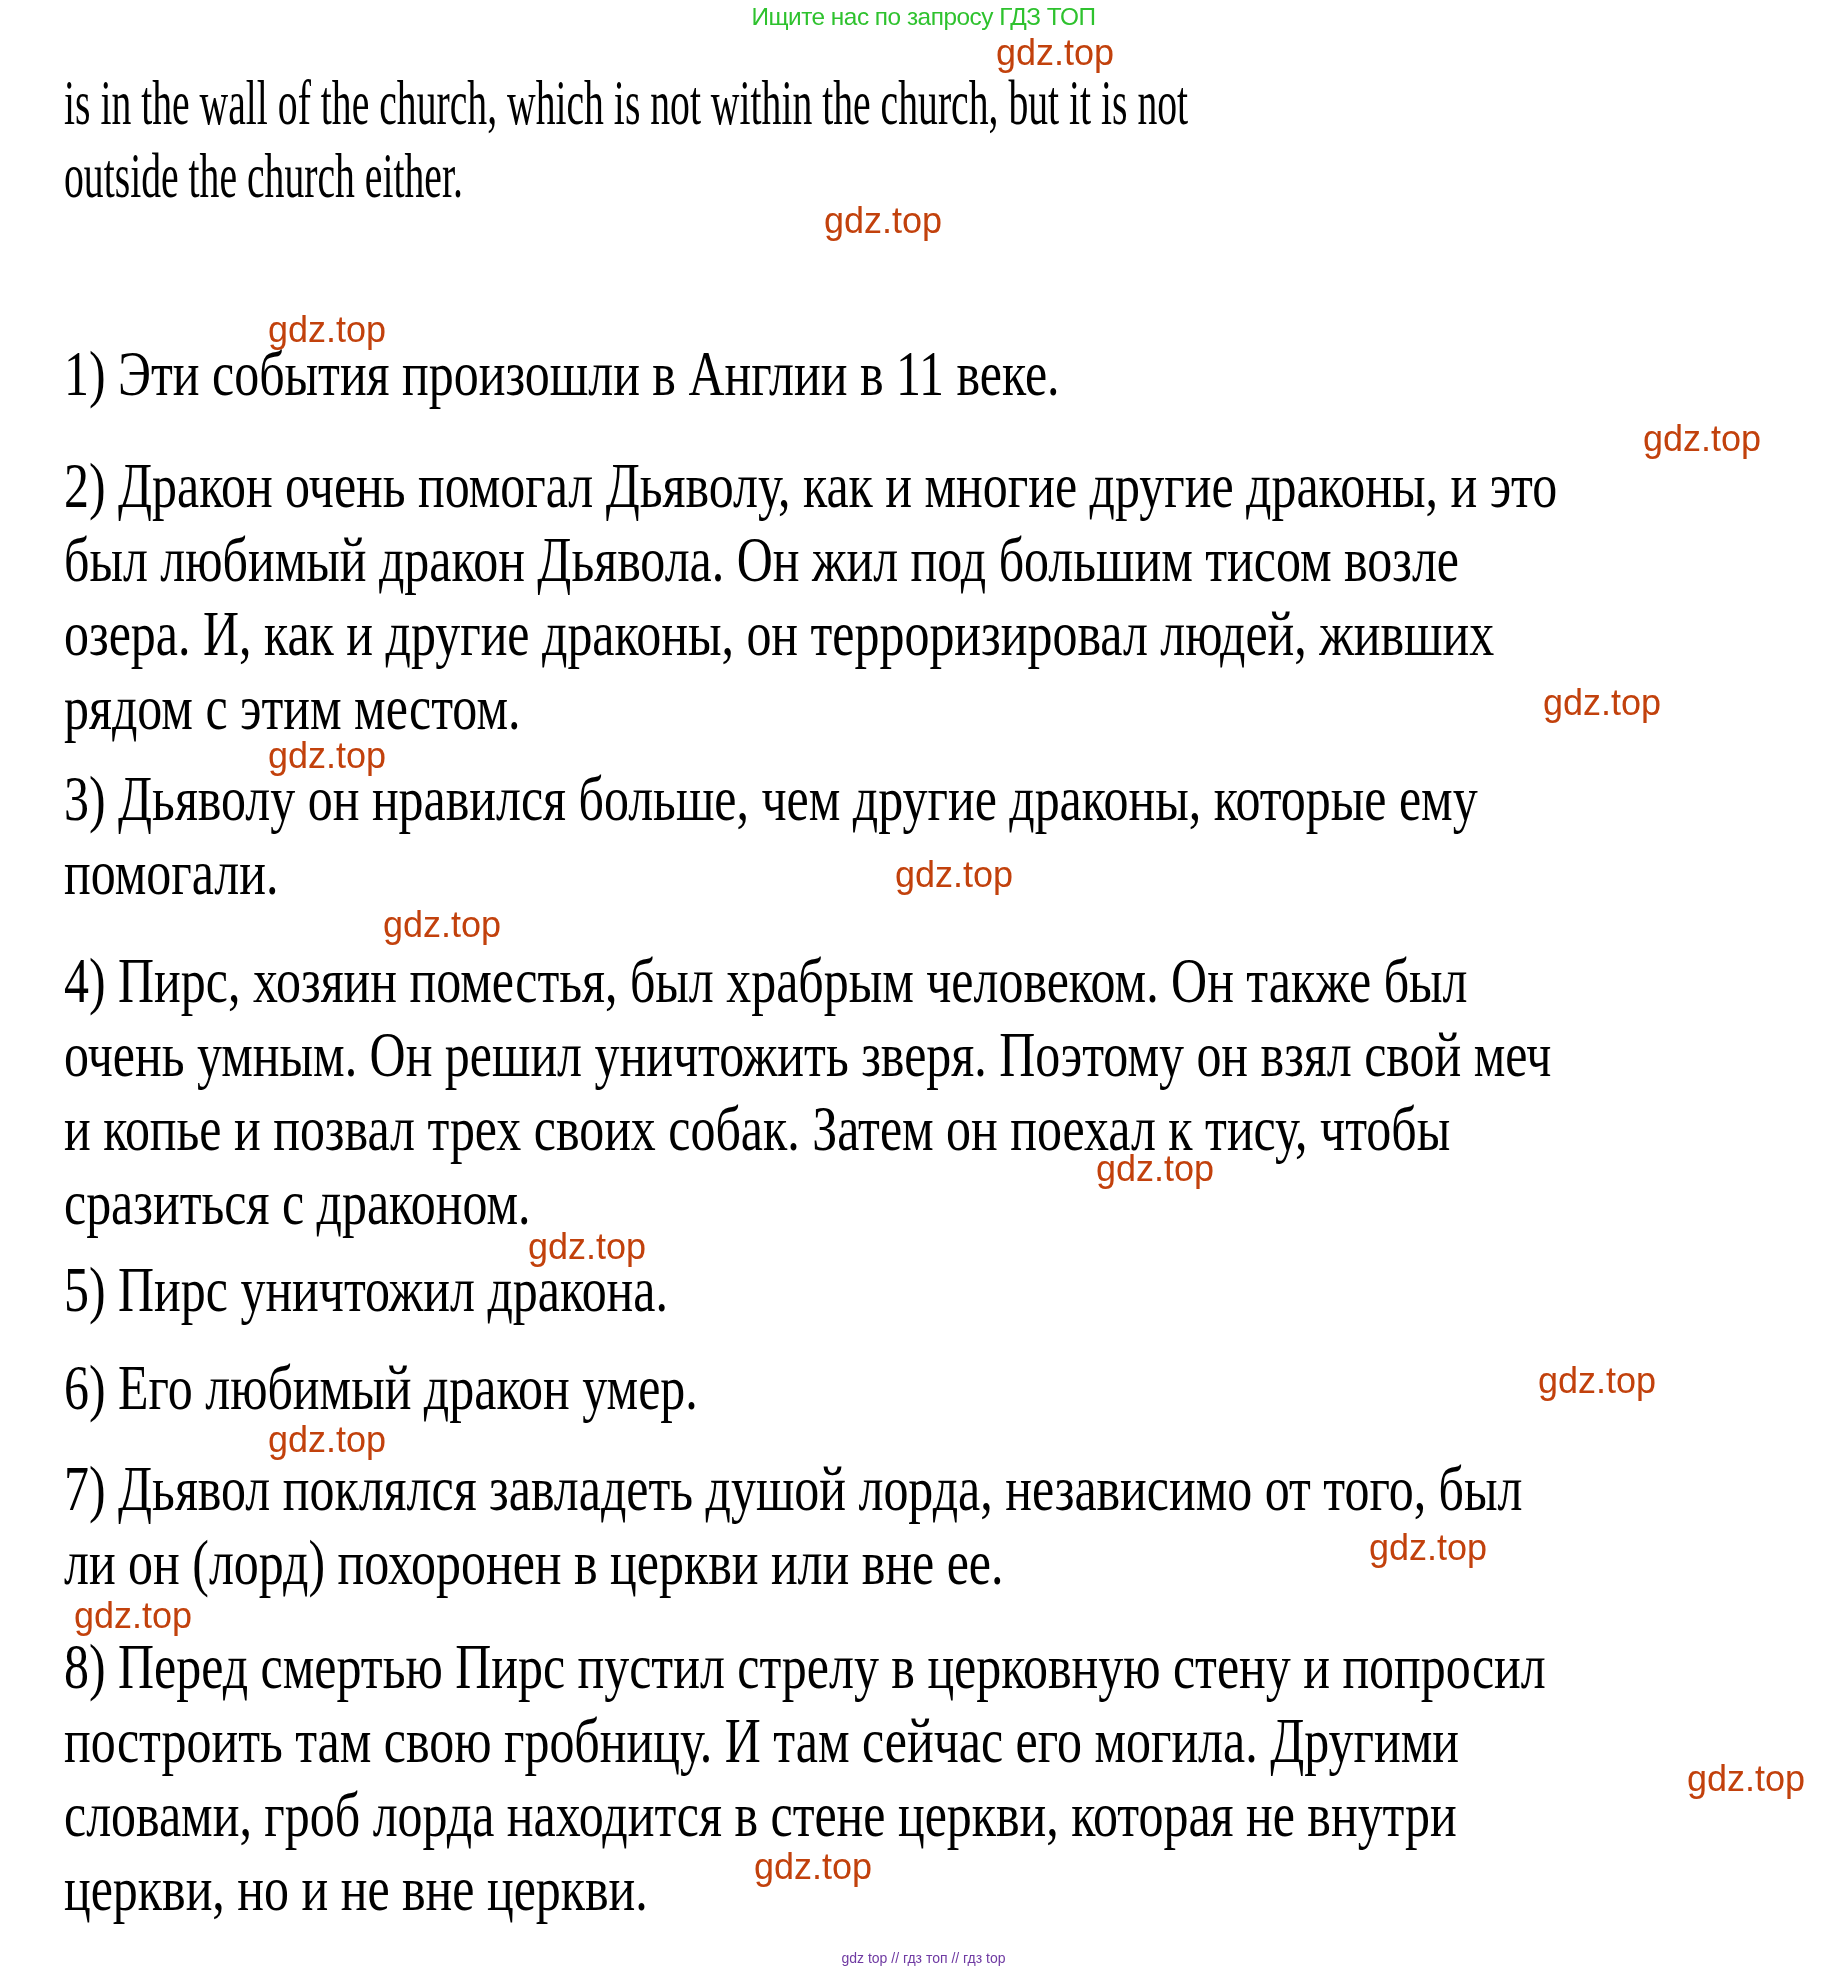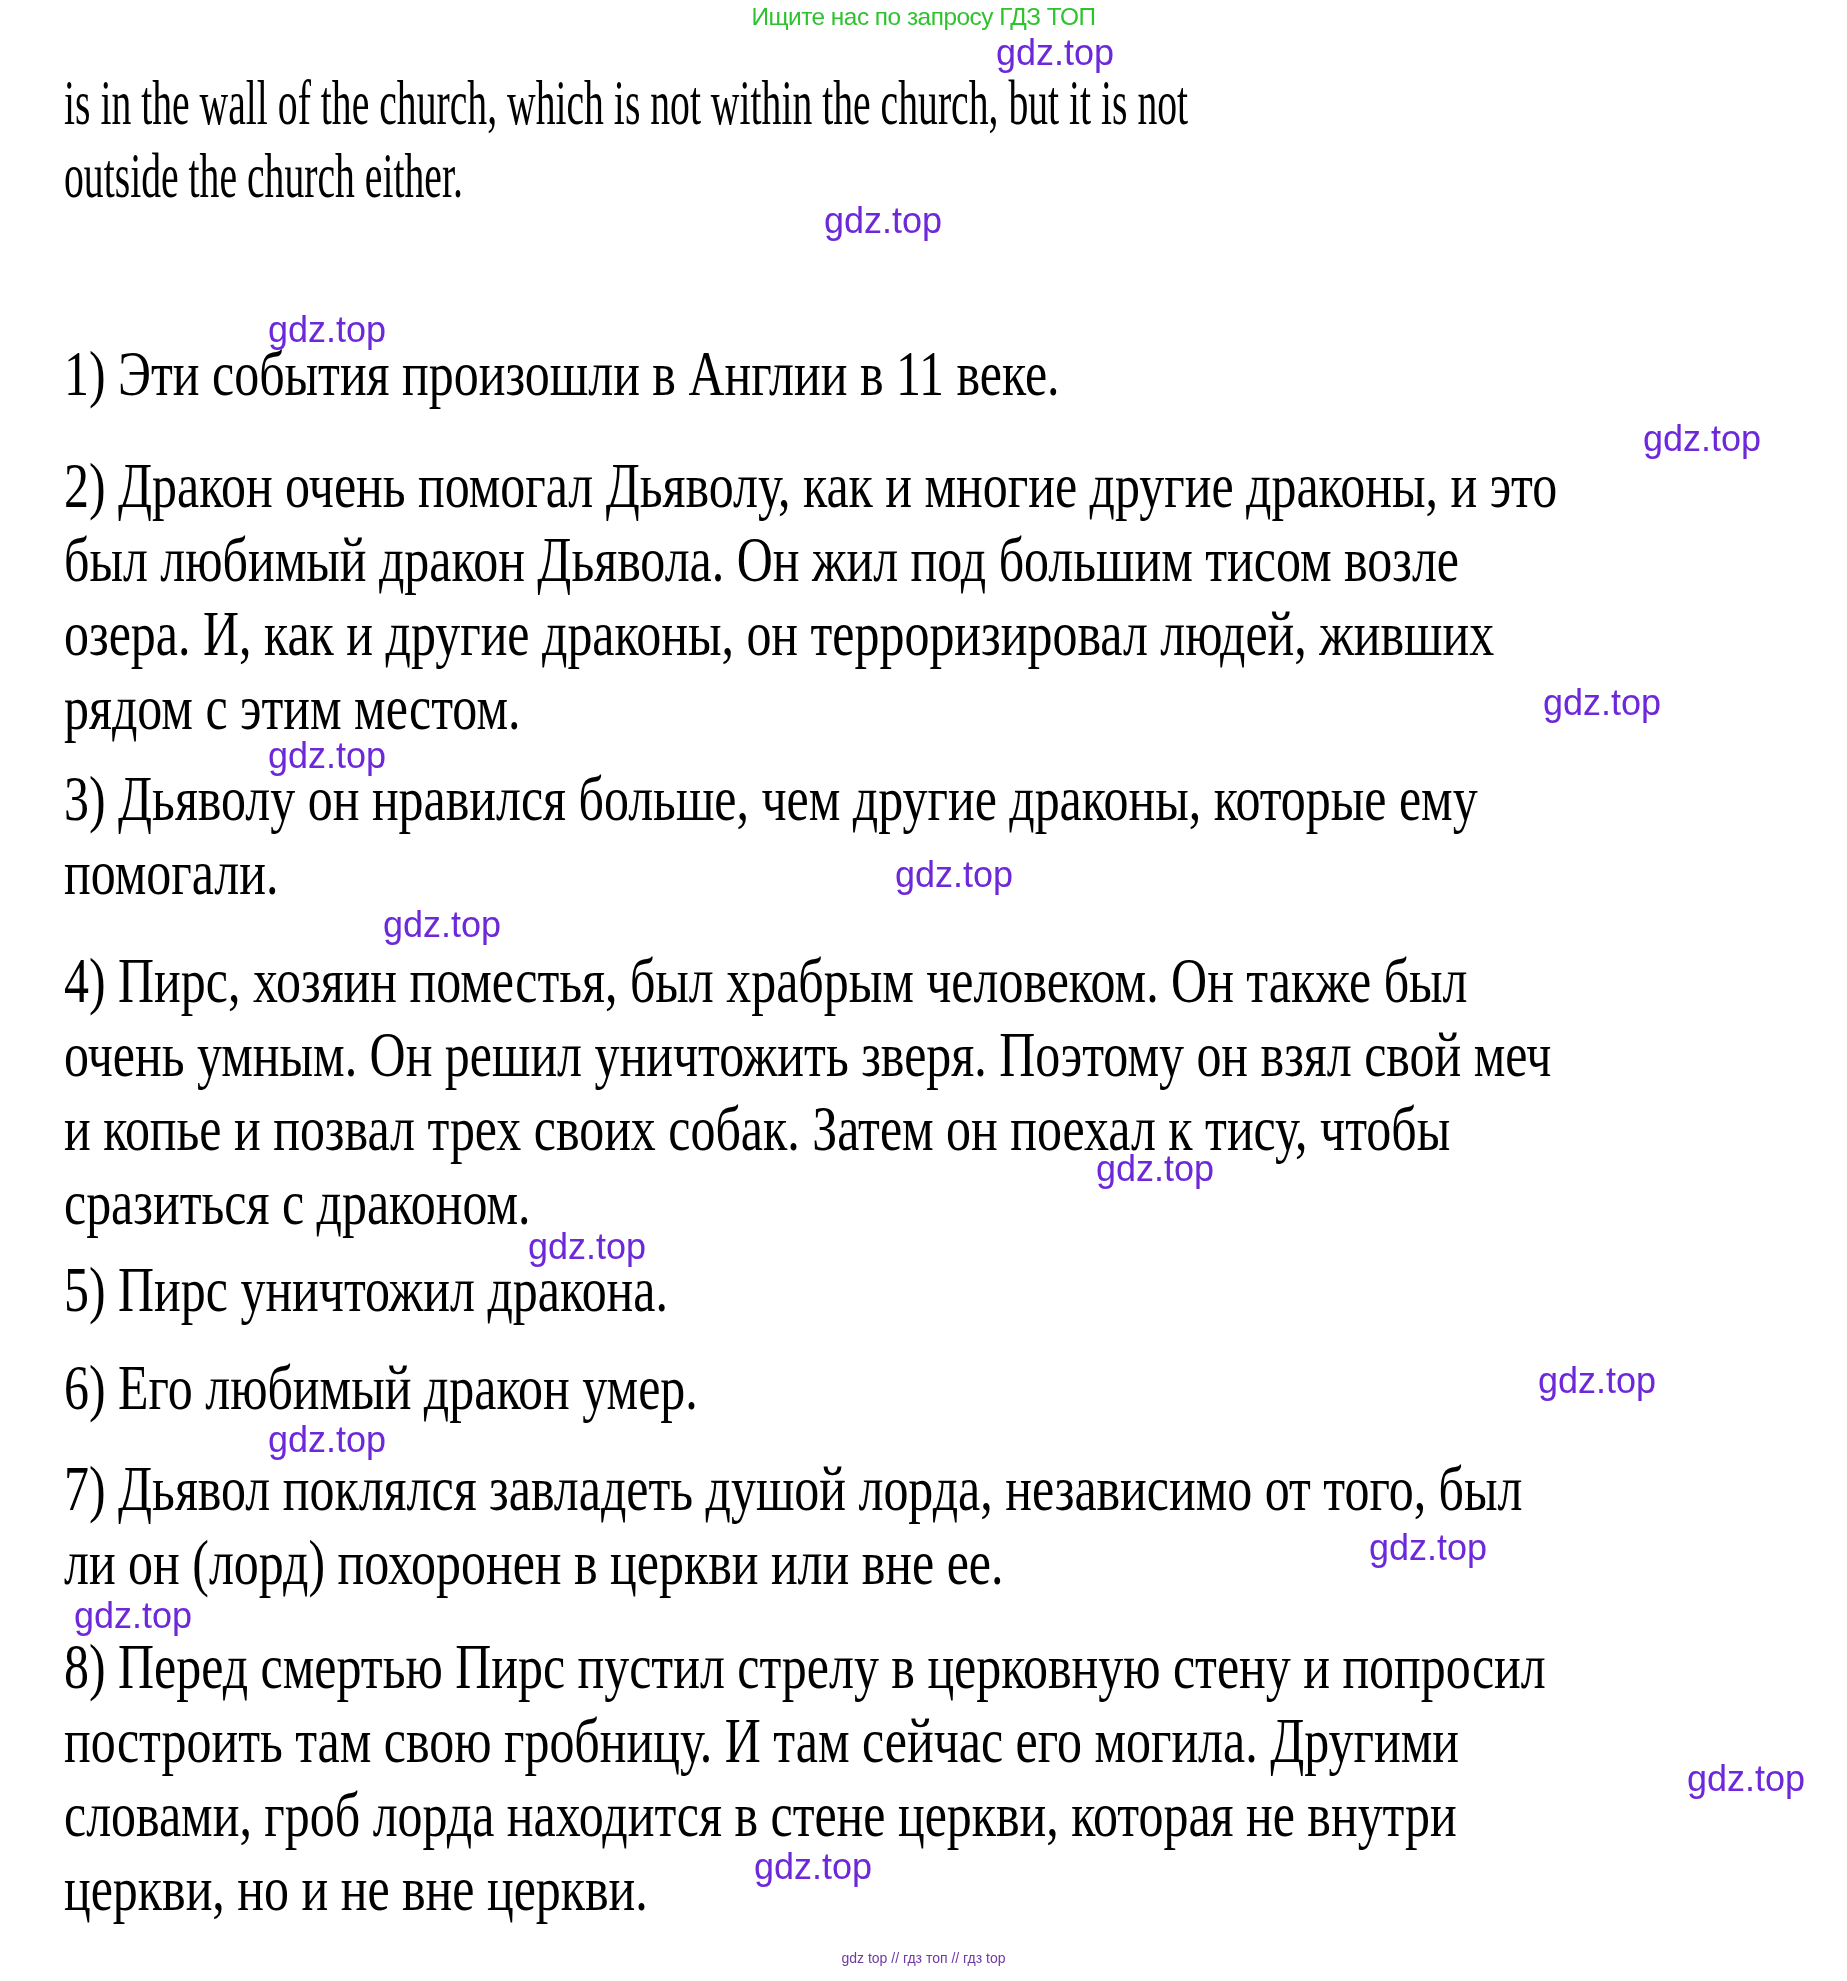--- a/index.html
+++ b/index.html
@@ -30,21 +30,21 @@
     white-space:nowrap;
   }
   .para.en{ transform:scaleX(0.62); line-height:73px; }
   .para.ru{ transform:scaleX(0.78); }
   .line{ white-space:pre; }
   .wm{
     position:absolute;
     font-family:"Liberation Sans",sans-serif;
     font-size:36px;
     line-height:36px;
-    color:#6d28d9;
+    color:#c2410c;
     white-space:pre;
   }
   .footer-note{
     position:absolute;
     top:1950px;left:0;width:100%;
     text-align:center;
     font-family:"Liberation Sans",sans-serif;
     font-size:14px;
     color:#6f3aa2;
   }

